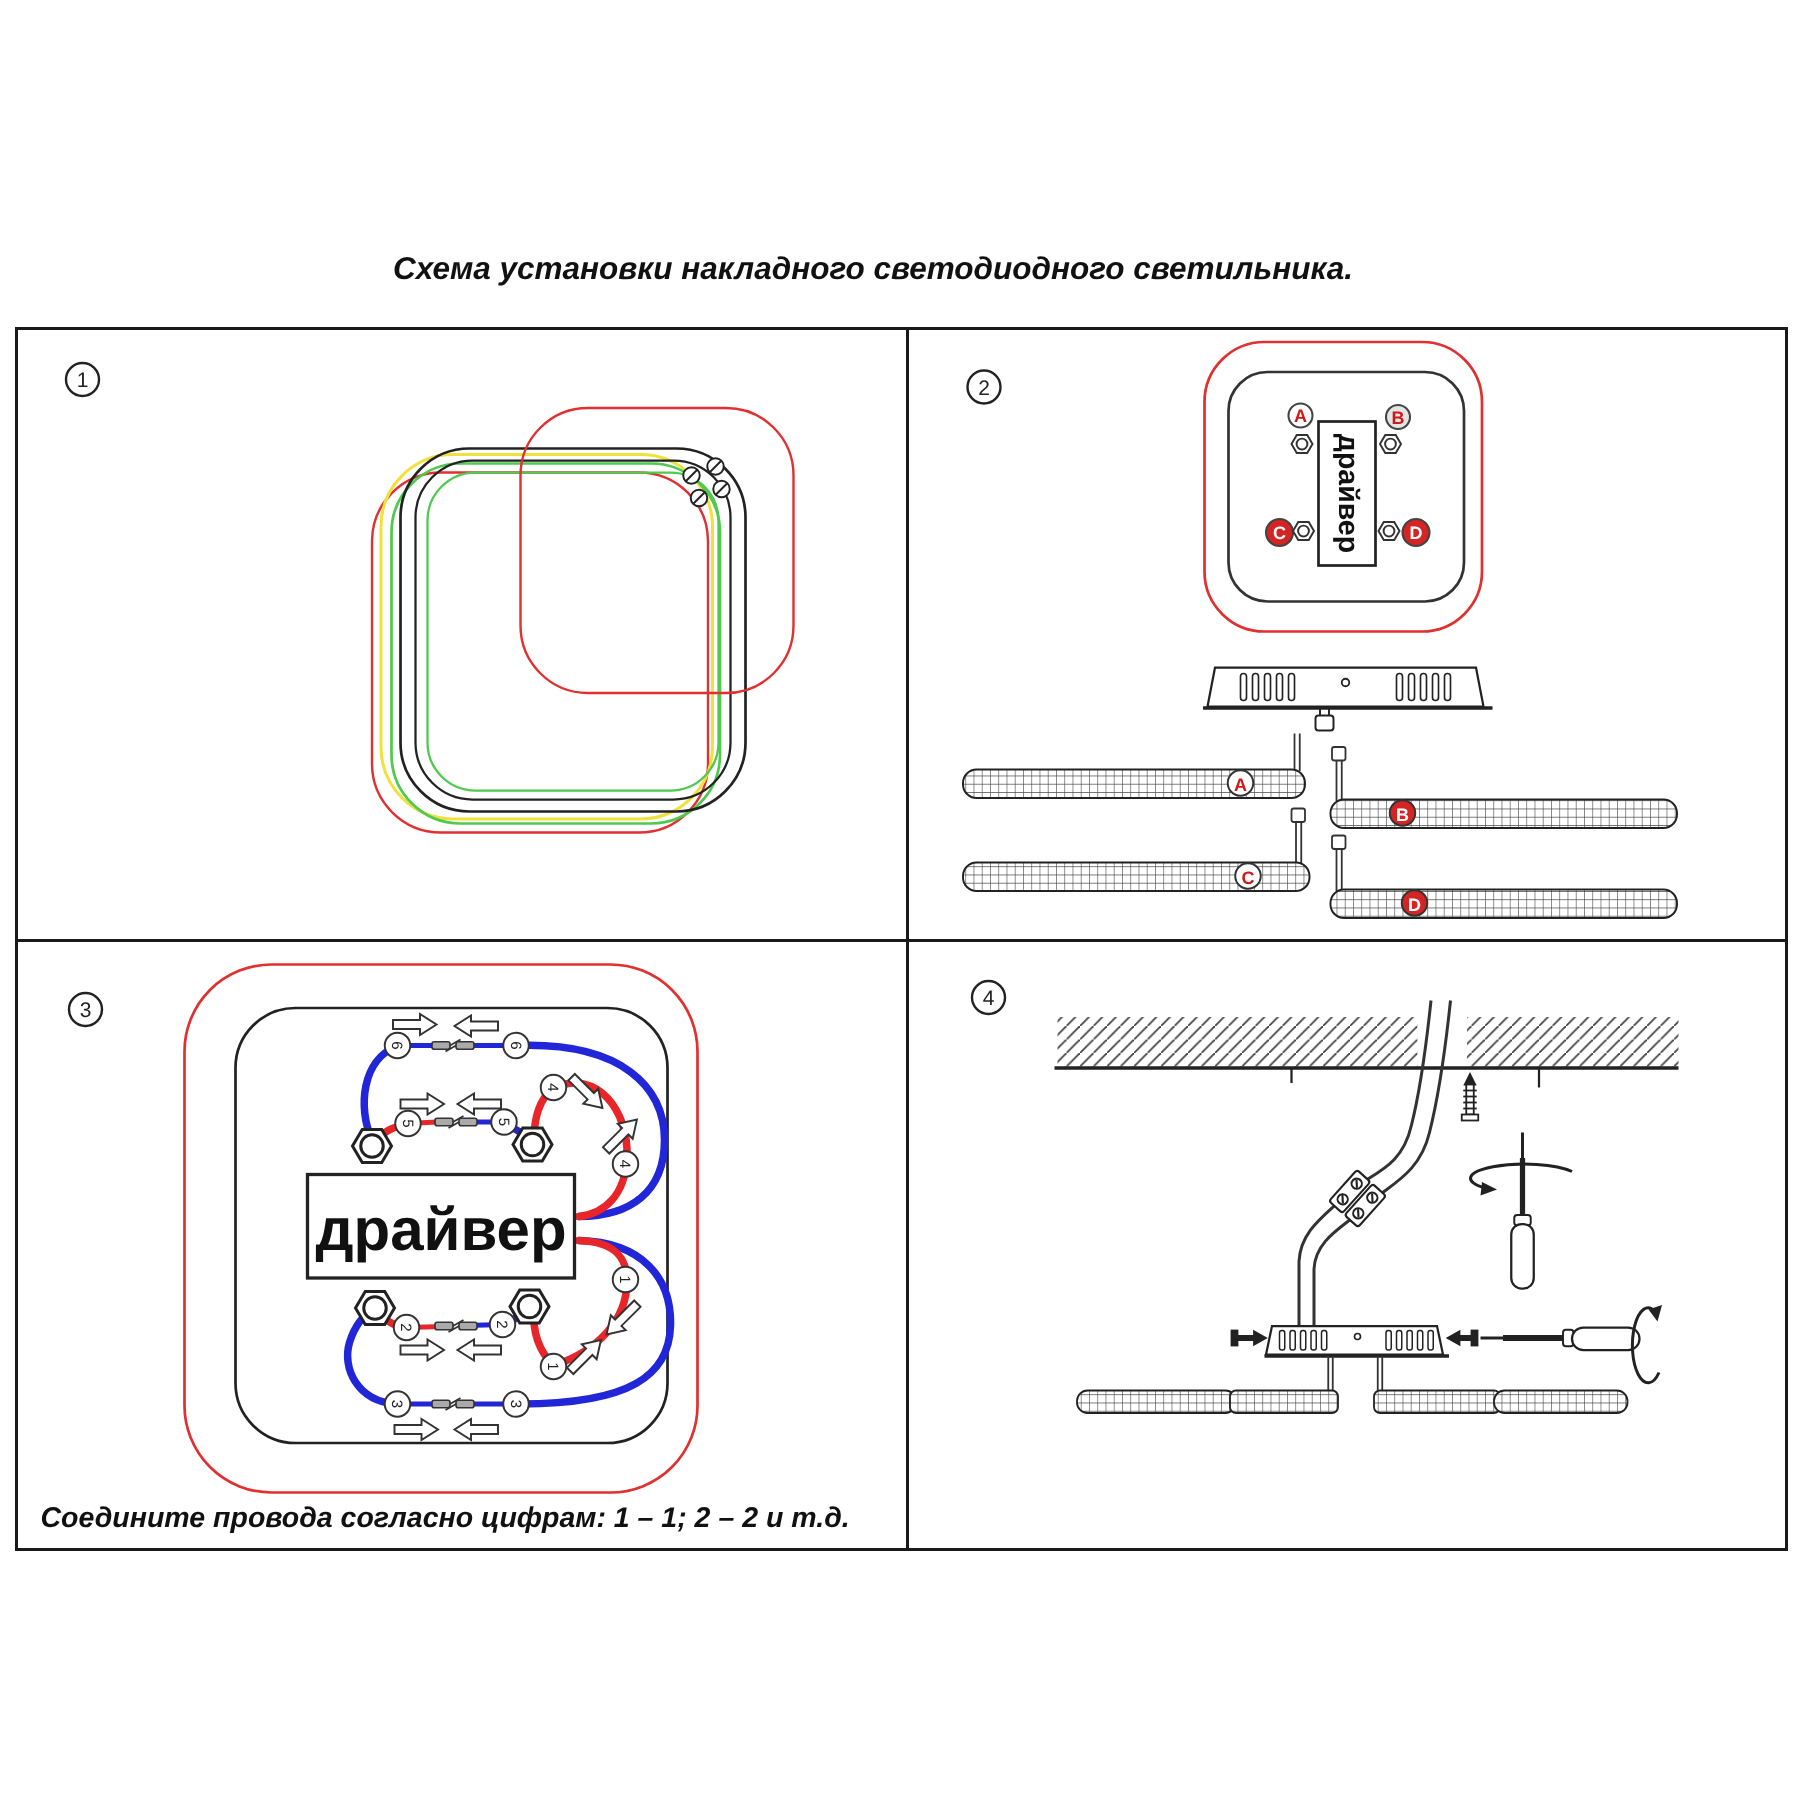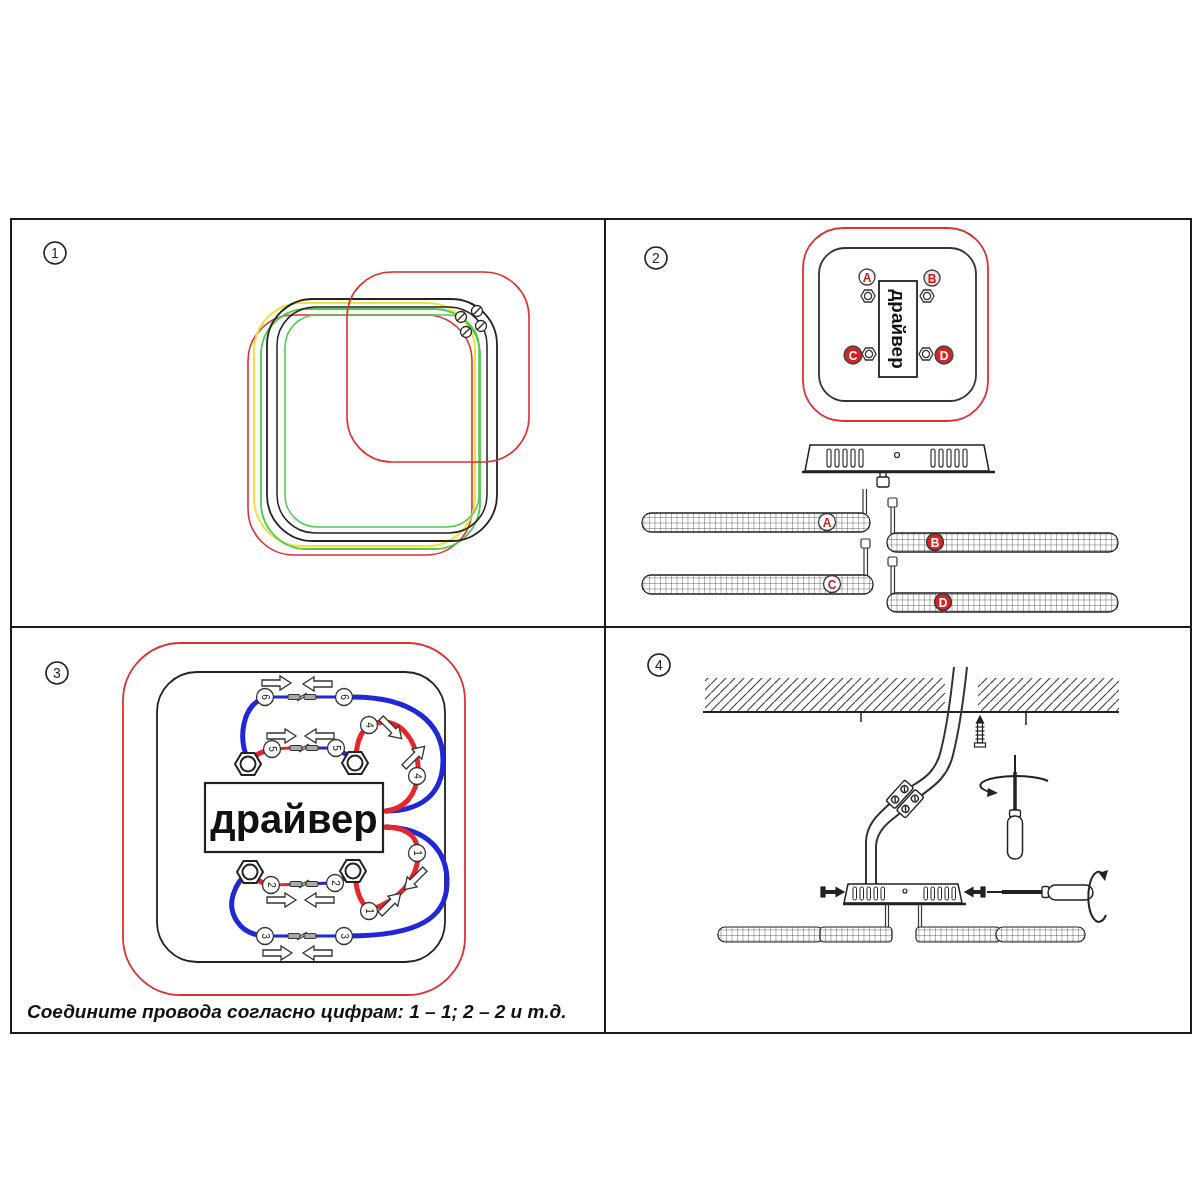--- a/index.html
+++ b/index.html
@@ -9,20 +9,21 @@
   #vdiv{position:absolute;left:604px;top:218px;width:2px;height:814px;background:#1a1a1a;}
   #hdiv{position:absolute;left:10px;top:626px;width:1180px;height:2px;background:#1a1a1a;}
   svg{position:absolute;}
   text{font-family:"Liberation Sans",sans-serif;}
 </style>
 </head>
 <body>
 
 <div id="page">
 
+  <div id="title">Схема установки накладного светодиодного светильника.</div>
   <div id="frame"></div>
   <div id="vdiv"></div>
   <div id="hdiv"></div>
 
   <svg style="left:10px;top:218px" width="594" height="408" viewBox="10 218 594 408">
     <g>
       <circle cx="55" cy="253" r="11" fill="#fff" stroke="#222" stroke-width="1.6"></circle>
       <text x="55" y="258" font-size="14" text-anchor="middle" fill="#222">1</text>
     </g>
     <g fill="none">

